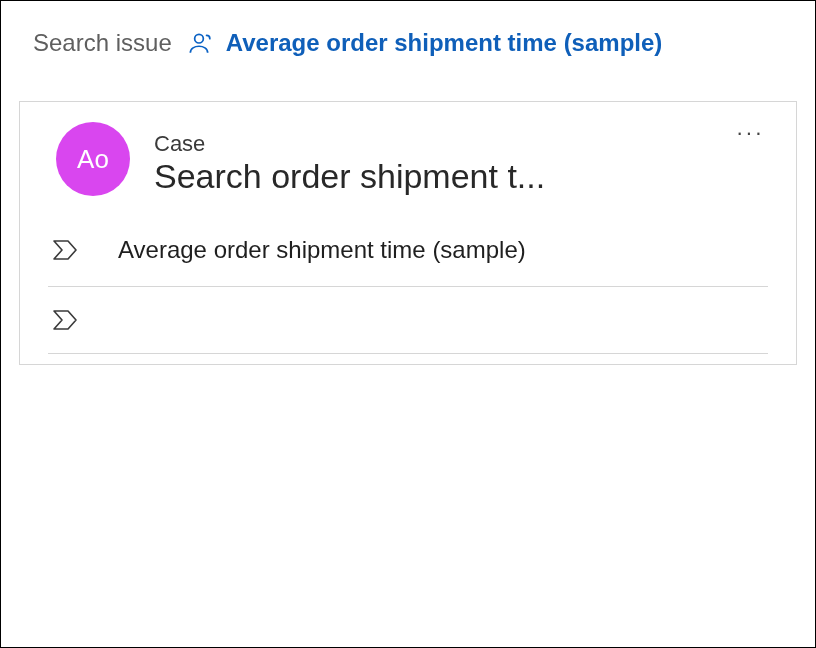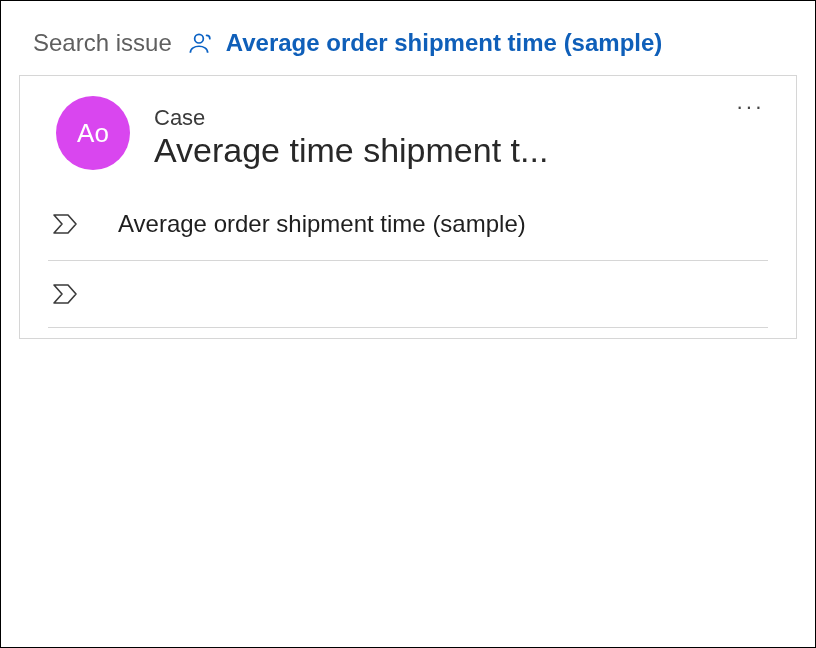--- a/index.html
+++ b/index.html
@@ -8,21 +8,21 @@
       background: #fff;
       width: 816px;
       height: 648px;
       border: 1px solid #000;
       padding: 28px 18px;
     }
     .breadcrumb {
       display: flex;
       align-items: center;
       gap: 14px;
-      margin-bottom: 18px;
+      margin-bottom: 44px;
       padding-left: 14px;
     }
     .breadcrumb-back {
       color: #5f5f5f;
       font-size: 24px;
       font-weight: 400;
     }
     .breadcrumb-icon {
       color: #0b62c4;
       display: inline-flex;
@@ -118,21 +118,21 @@
     </svg>
   </span>
   <span class="breadcrumb-current">Average order shipment time (sample)</span>
 </div>
 
 <div class="card">
   <div class="card-header">
     <div class="avatar">Ao</div>
     <div class="header-text">
       <span class="header-label">Case</span>
-      <span class="header-title">Average time shipment t...</span>
+      <span class="header-title">Search order shipment t...</span>
     </div>
     <span class="more-btn">···</span>
   </div>
 
   <div class="row">
     <span class="row-icon">
       <svg width="26" height="22" viewBox="0 0 26 22" fill="none" stroke="#3a3a3a" stroke-width="1.6" stroke-linejoin="round">
         <path d="M2 2 H16 L24 11 L16 20 H2 L10 11 Z"></path>
       </svg>
     </span>

